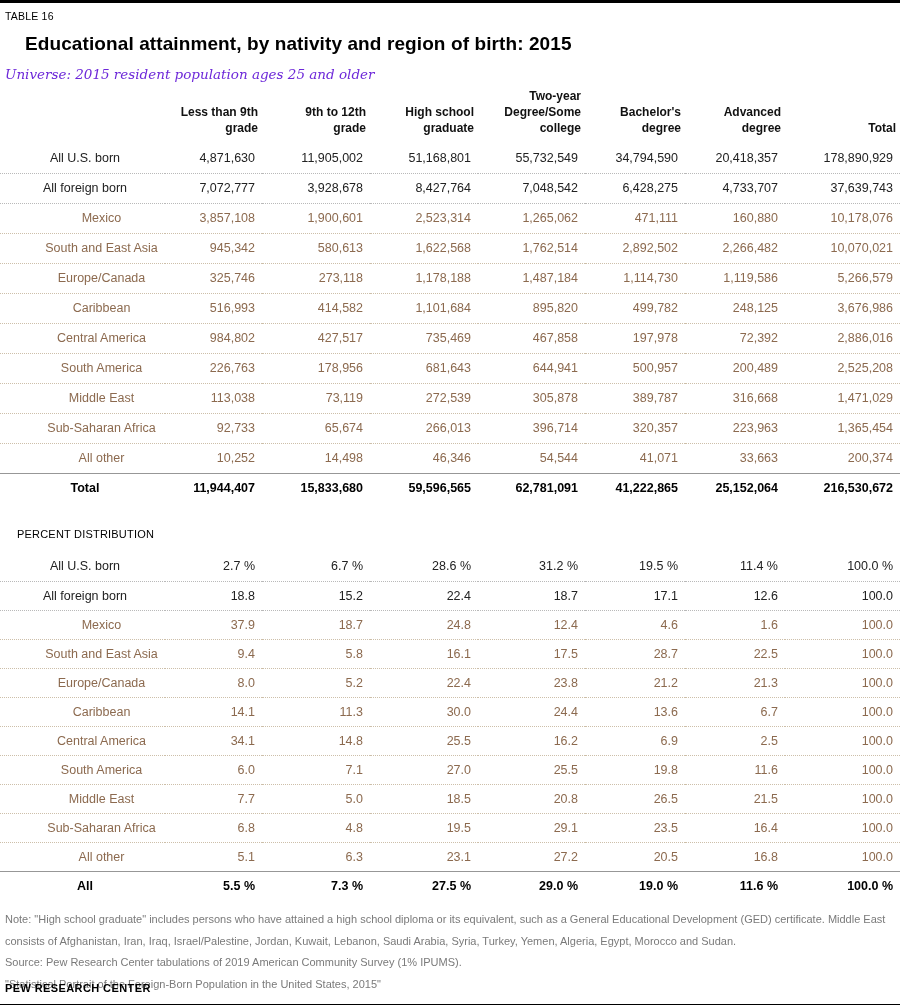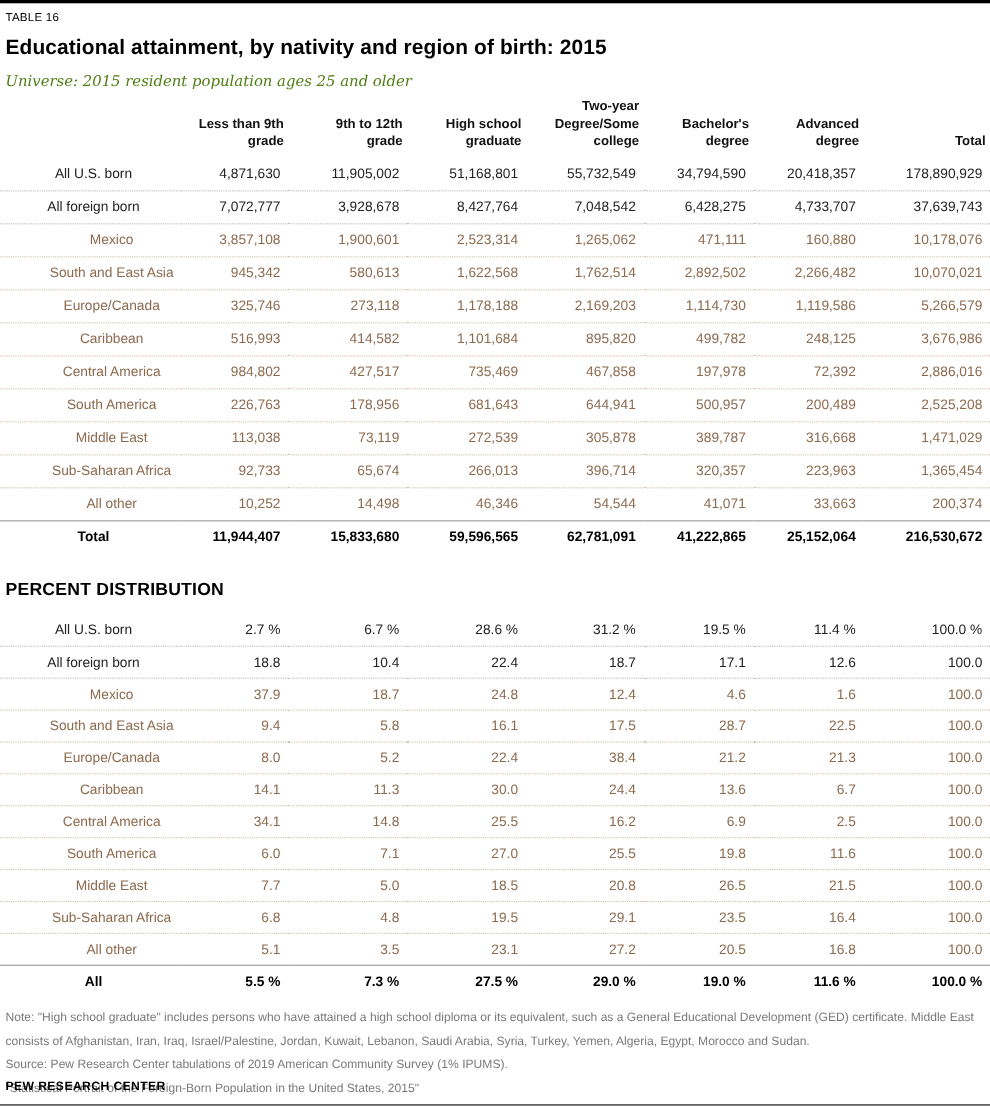--- a/index.html
+++ b/index.html
@@ -3,22 +3,22 @@
 <meta charset="utf-8">
 <style>
   * { margin:0; padding:0; box-sizing:border-box; }
   html,body { background:#fff; }
   body { font-family:"Liberation Sans", sans-serif; color:#1a1a1a; }
   .page {
     position:relative; width:900px; height:1008px; margin:0 auto;
     background:#fff; border-top:3px solid #000; overflow:hidden;
   }
   .table-tag { font-size:10.5px; color:#000; padding:7px 0 0 5px; letter-spacing:.2px; }
-  .title { font-size:19px; font-weight:bold; color:#000; padding:11px 0 0 5px; letter-spacing:.1px; }
-  .subtitle { font-family:"DejaVu Serif", serif; font-style:italic; font-size:13.5px; color:#4d7c0f; padding:11px 0 0 5px; }
+  .title { font-size:19px; font-weight:bold; color:#000; padding:11px 0 0 5px; letter-spacing:.1px;margin-left:20px; }
+  .subtitle { font-family:"DejaVu Serif", serif; font-style:italic; font-size:13.5px; color:#6d28d9; padding:11px 0 0 5px; }
 
   table { width:900px; border-collapse:collapse; table-layout:fixed; margin-top:2px; }
   col.c-label { width:165px; }
   col.c1 { width:97px; }  col.c2 { width:108px; } col.c3 { width:108px; }
   col.c4 { width:107px; } col.c5 { width:100px; } col.c6 { width:100px; }
   col.c7 { width:115px; }
 
   th { font-size:12px; font-weight:bold; color:#111; text-align:right;
        vertical-align:bottom; line-height:16px; padding:4px 4px 7px 4px; }
   th.col-label { text-align:left; }
@@ -27,22 +27,22 @@
   .percent-table td { height:29px; }
   td.label-cell { text-align:center; padding-left:5px; white-space:nowrap; }
   td.value-cell { text-align:right; padding-right:7px; white-space:nowrap; }
 
   tr.row-main td { color:#222; border-bottom:1px dotted #b9b9b9; }
   tr.row-region td, tr.row-region-last td { color:#8c6a4f; }
   tr.row-region td { border-bottom:1px dotted #cdbfa9; }
   tr.row-region td.label-cell, tr.row-region-last td.label-cell { padding-left:38px; }
   tr.row-grand td { font-weight:bold; color:#000; border-top:1px solid #979797; }
 
-  .section-heading { font-size:16px; font-weight:bold; color:#000; letter-spacing:.2px;
-                     padding:25px 0 10px 5px; }
+  .section-heading { font-size:11px; font-weight:normal; color:#000; letter-spacing:.2px;
+                     padding:25px 0 10px 5px;margin-left:12px; }
 
   .notes { padding:9px 5px 0 5px; }
   .notes p { font-size:11px; color:#7a7a7a; line-height:21.5px; }
   .footer-brand { position:absolute; left:5px; bottom:14px; font-size:11px;
                   font-weight:bold; color:#000; letter-spacing:.4px; }
   .bottom-rule { position:absolute; left:0; right:0; bottom:3px; border-top:1px solid #000; }
 </style>
 </head>
 <body>
 
@@ -114,21 +114,21 @@
           <td class="value-cell">1,762,514</td>
           <td class="value-cell">2,892,502</td>
           <td class="value-cell">2,266,482</td>
           <td class="value-cell">10,070,021</td>
         </tr>
         <tr class="row-region">
           <td class="label-cell">Europe/Canada</td>
           <td class="value-cell">325,746</td>
           <td class="value-cell">273,118</td>
           <td class="value-cell">1,178,188</td>
-          <td class="value-cell">2,169,203</td>
+          <td class="value-cell">1,487,184</td>
           <td class="value-cell">1,114,730</td>
           <td class="value-cell">1,119,586</td>
           <td class="value-cell">5,266,579</td>
         </tr>
         <tr class="row-region">
           <td class="label-cell">Caribbean</td>
           <td class="value-cell">516,993</td>
           <td class="value-cell">414,582</td>
           <td class="value-cell">1,101,684</td>
           <td class="value-cell">895,820</td>
@@ -219,21 +219,21 @@
           <td class="value-cell">6.7 %</td>
           <td class="value-cell">28.6 %</td>
           <td class="value-cell">31.2 %</td>
           <td class="value-cell">19.5 %</td>
           <td class="value-cell">11.4 %</td>
           <td class="value-cell">100.0 %</td>
         </tr>
         <tr class="row-main">
           <td class="label-cell">All foreign born</td>
           <td class="value-cell">18.8</td>
-          <td class="value-cell">10.4</td>
+          <td class="value-cell">15.2</td>
           <td class="value-cell">22.4</td>
           <td class="value-cell">18.7</td>
           <td class="value-cell">17.1</td>
           <td class="value-cell">12.6</td>
           <td class="value-cell">100.0</td>
         </tr>
         <tr class="row-region">
           <td class="label-cell">Mexico</td>
           <td class="value-cell">37.9</td>
           <td class="value-cell">18.7</td>
@@ -251,21 +251,21 @@
           <td class="value-cell">17.5</td>
           <td class="value-cell">28.7</td>
           <td class="value-cell">22.5</td>
           <td class="value-cell">100.0</td>
         </tr>
         <tr class="row-region">
           <td class="label-cell">Europe/Canada</td>
           <td class="value-cell">8.0</td>
           <td class="value-cell">5.2</td>
           <td class="value-cell">22.4</td>
-          <td class="value-cell">38.4</td>
+          <td class="value-cell">23.8</td>
           <td class="value-cell">21.2</td>
           <td class="value-cell">21.3</td>
           <td class="value-cell">100.0</td>
         </tr>
         <tr class="row-region">
           <td class="label-cell">Caribbean</td>
           <td class="value-cell">14.1</td>
           <td class="value-cell">11.3</td>
           <td class="value-cell">30.0</td>
           <td class="value-cell">24.4</td>
@@ -309,21 +309,21 @@
           <td class="value-cell">4.8</td>
           <td class="value-cell">19.5</td>
           <td class="value-cell">29.1</td>
           <td class="value-cell">23.5</td>
           <td class="value-cell">16.4</td>
           <td class="value-cell">100.0</td>
         </tr>
         <tr class="row-region-last">
           <td class="label-cell">All other</td>
           <td class="value-cell">5.1</td>
-          <td class="value-cell">3.5</td>
+          <td class="value-cell">6.3</td>
           <td class="value-cell">23.1</td>
           <td class="value-cell">27.2</td>
           <td class="value-cell">20.5</td>
           <td class="value-cell">16.8</td>
           <td class="value-cell">100.0</td>
         </tr>
         <tr class="row-grand">
           <td class="label-cell">All</td>
           <td class="value-cell">5.5 %</td>
           <td class="value-cell">7.3 %</td>

